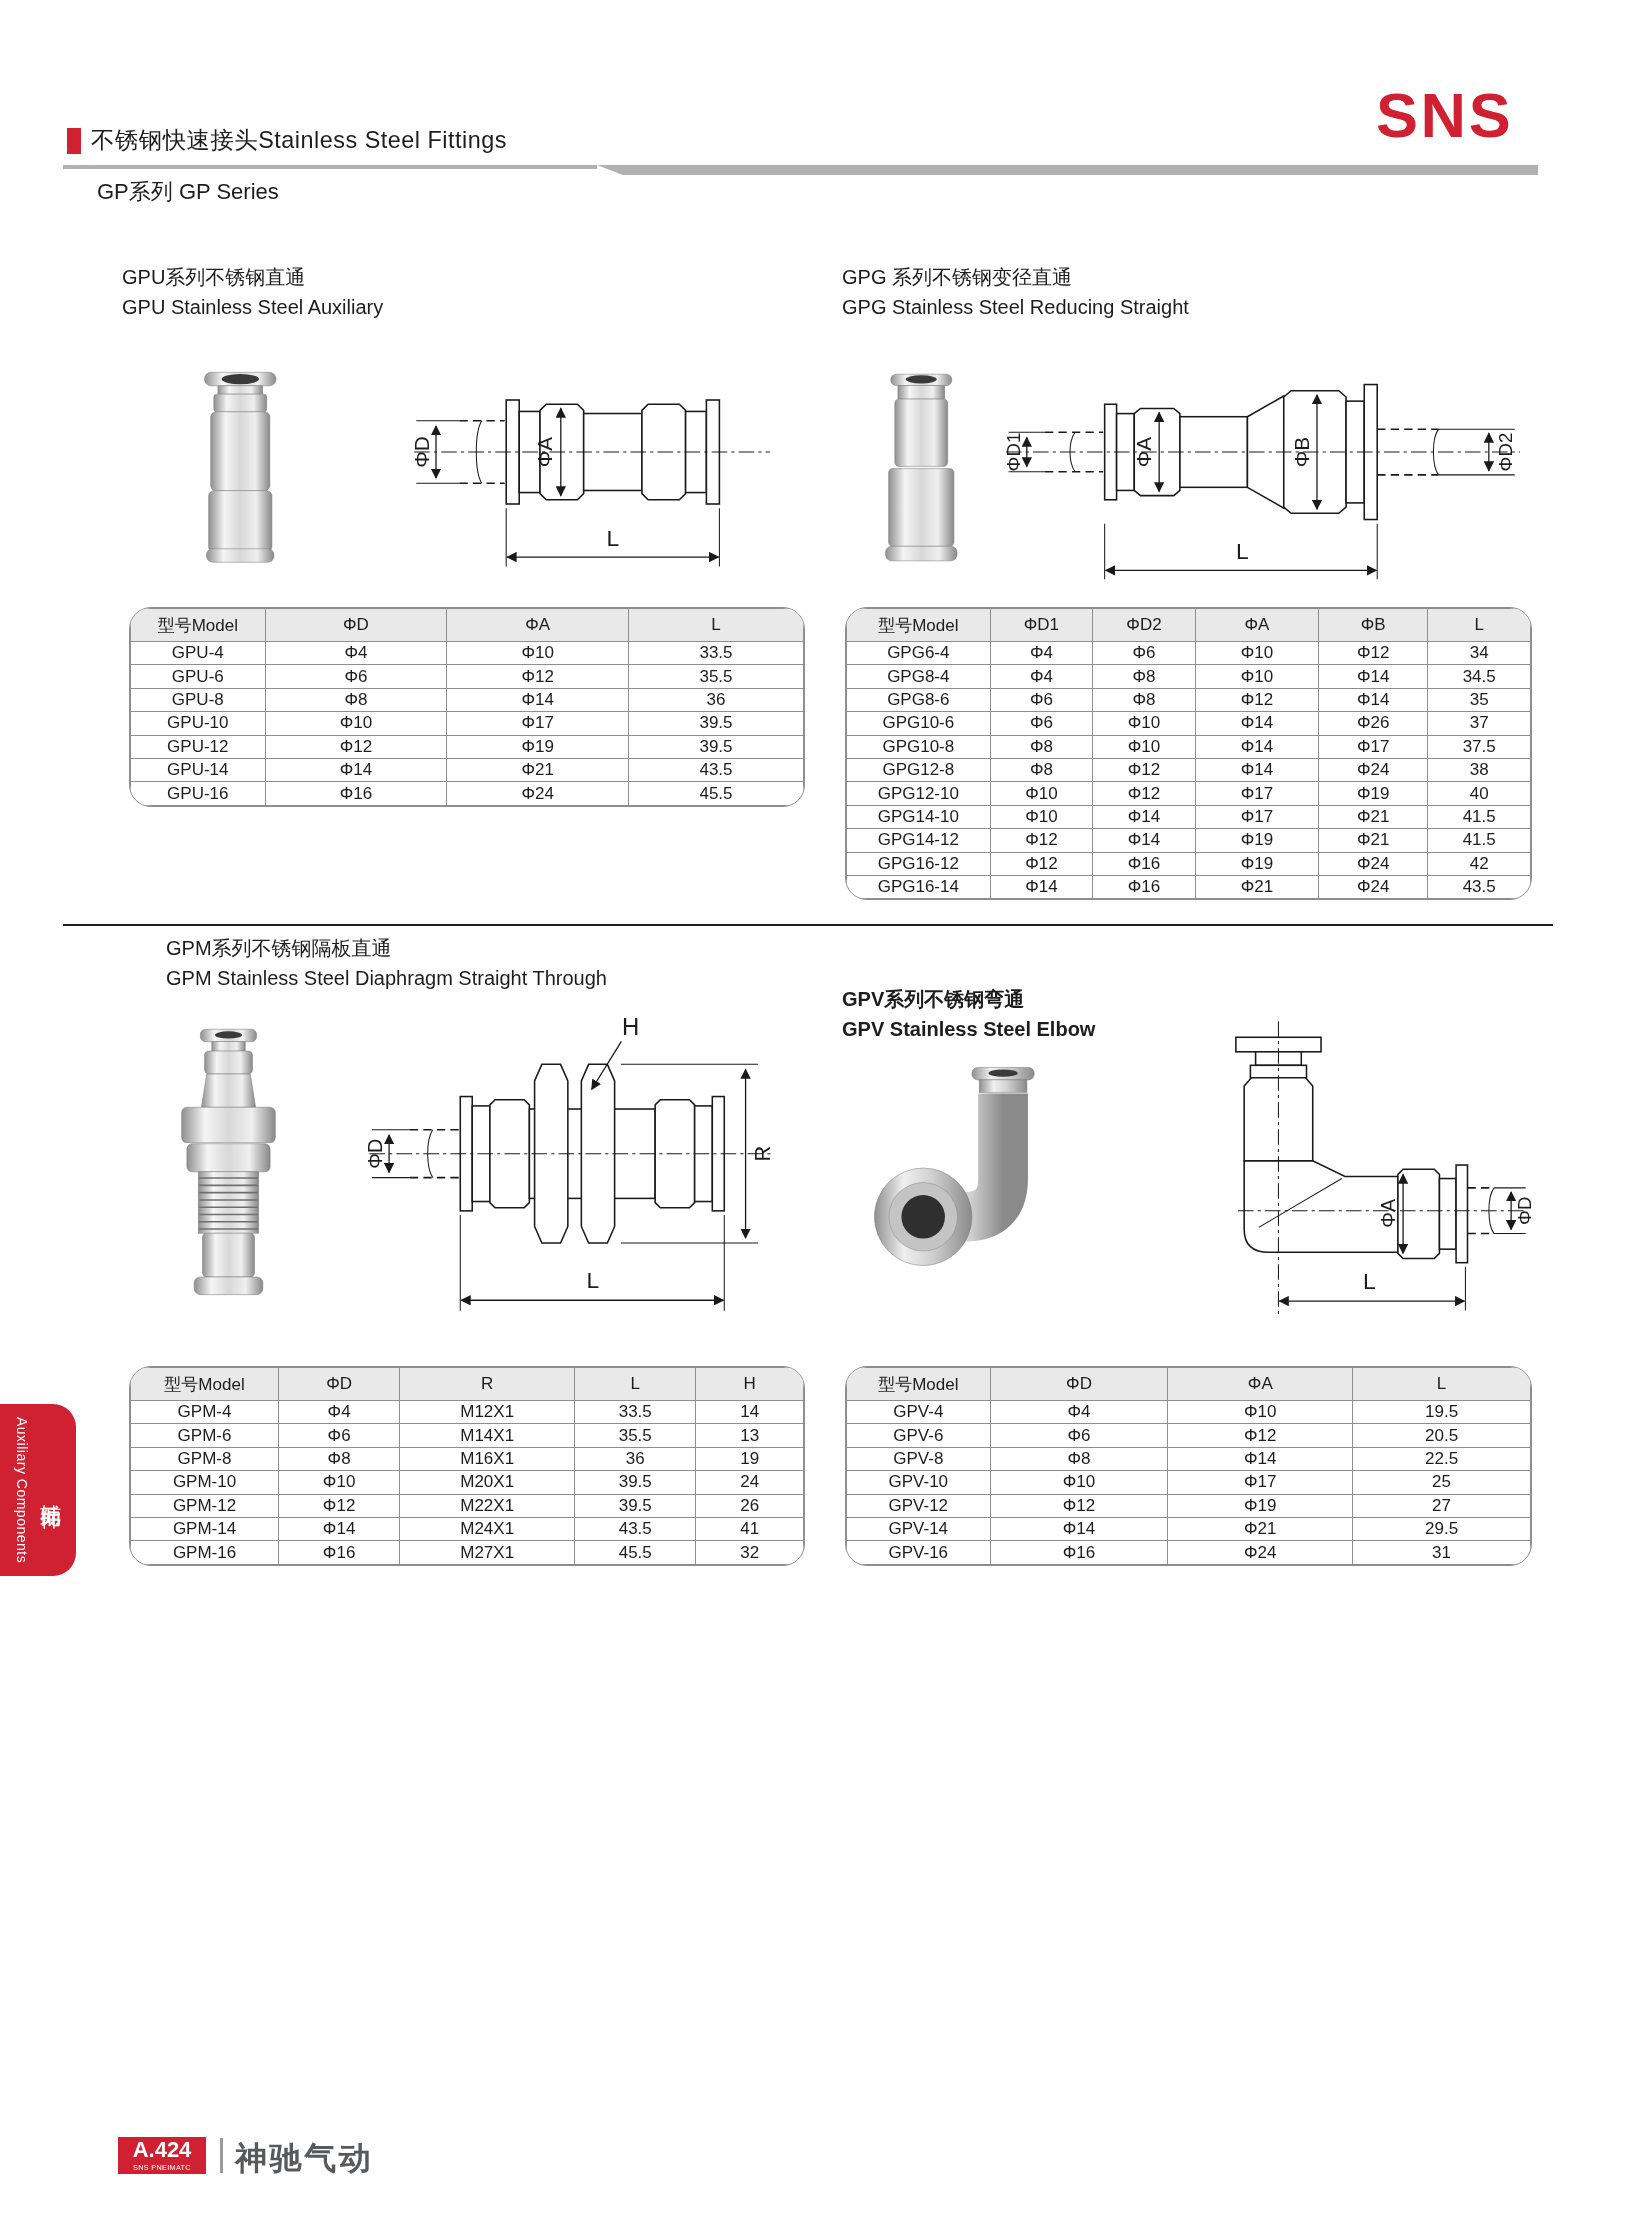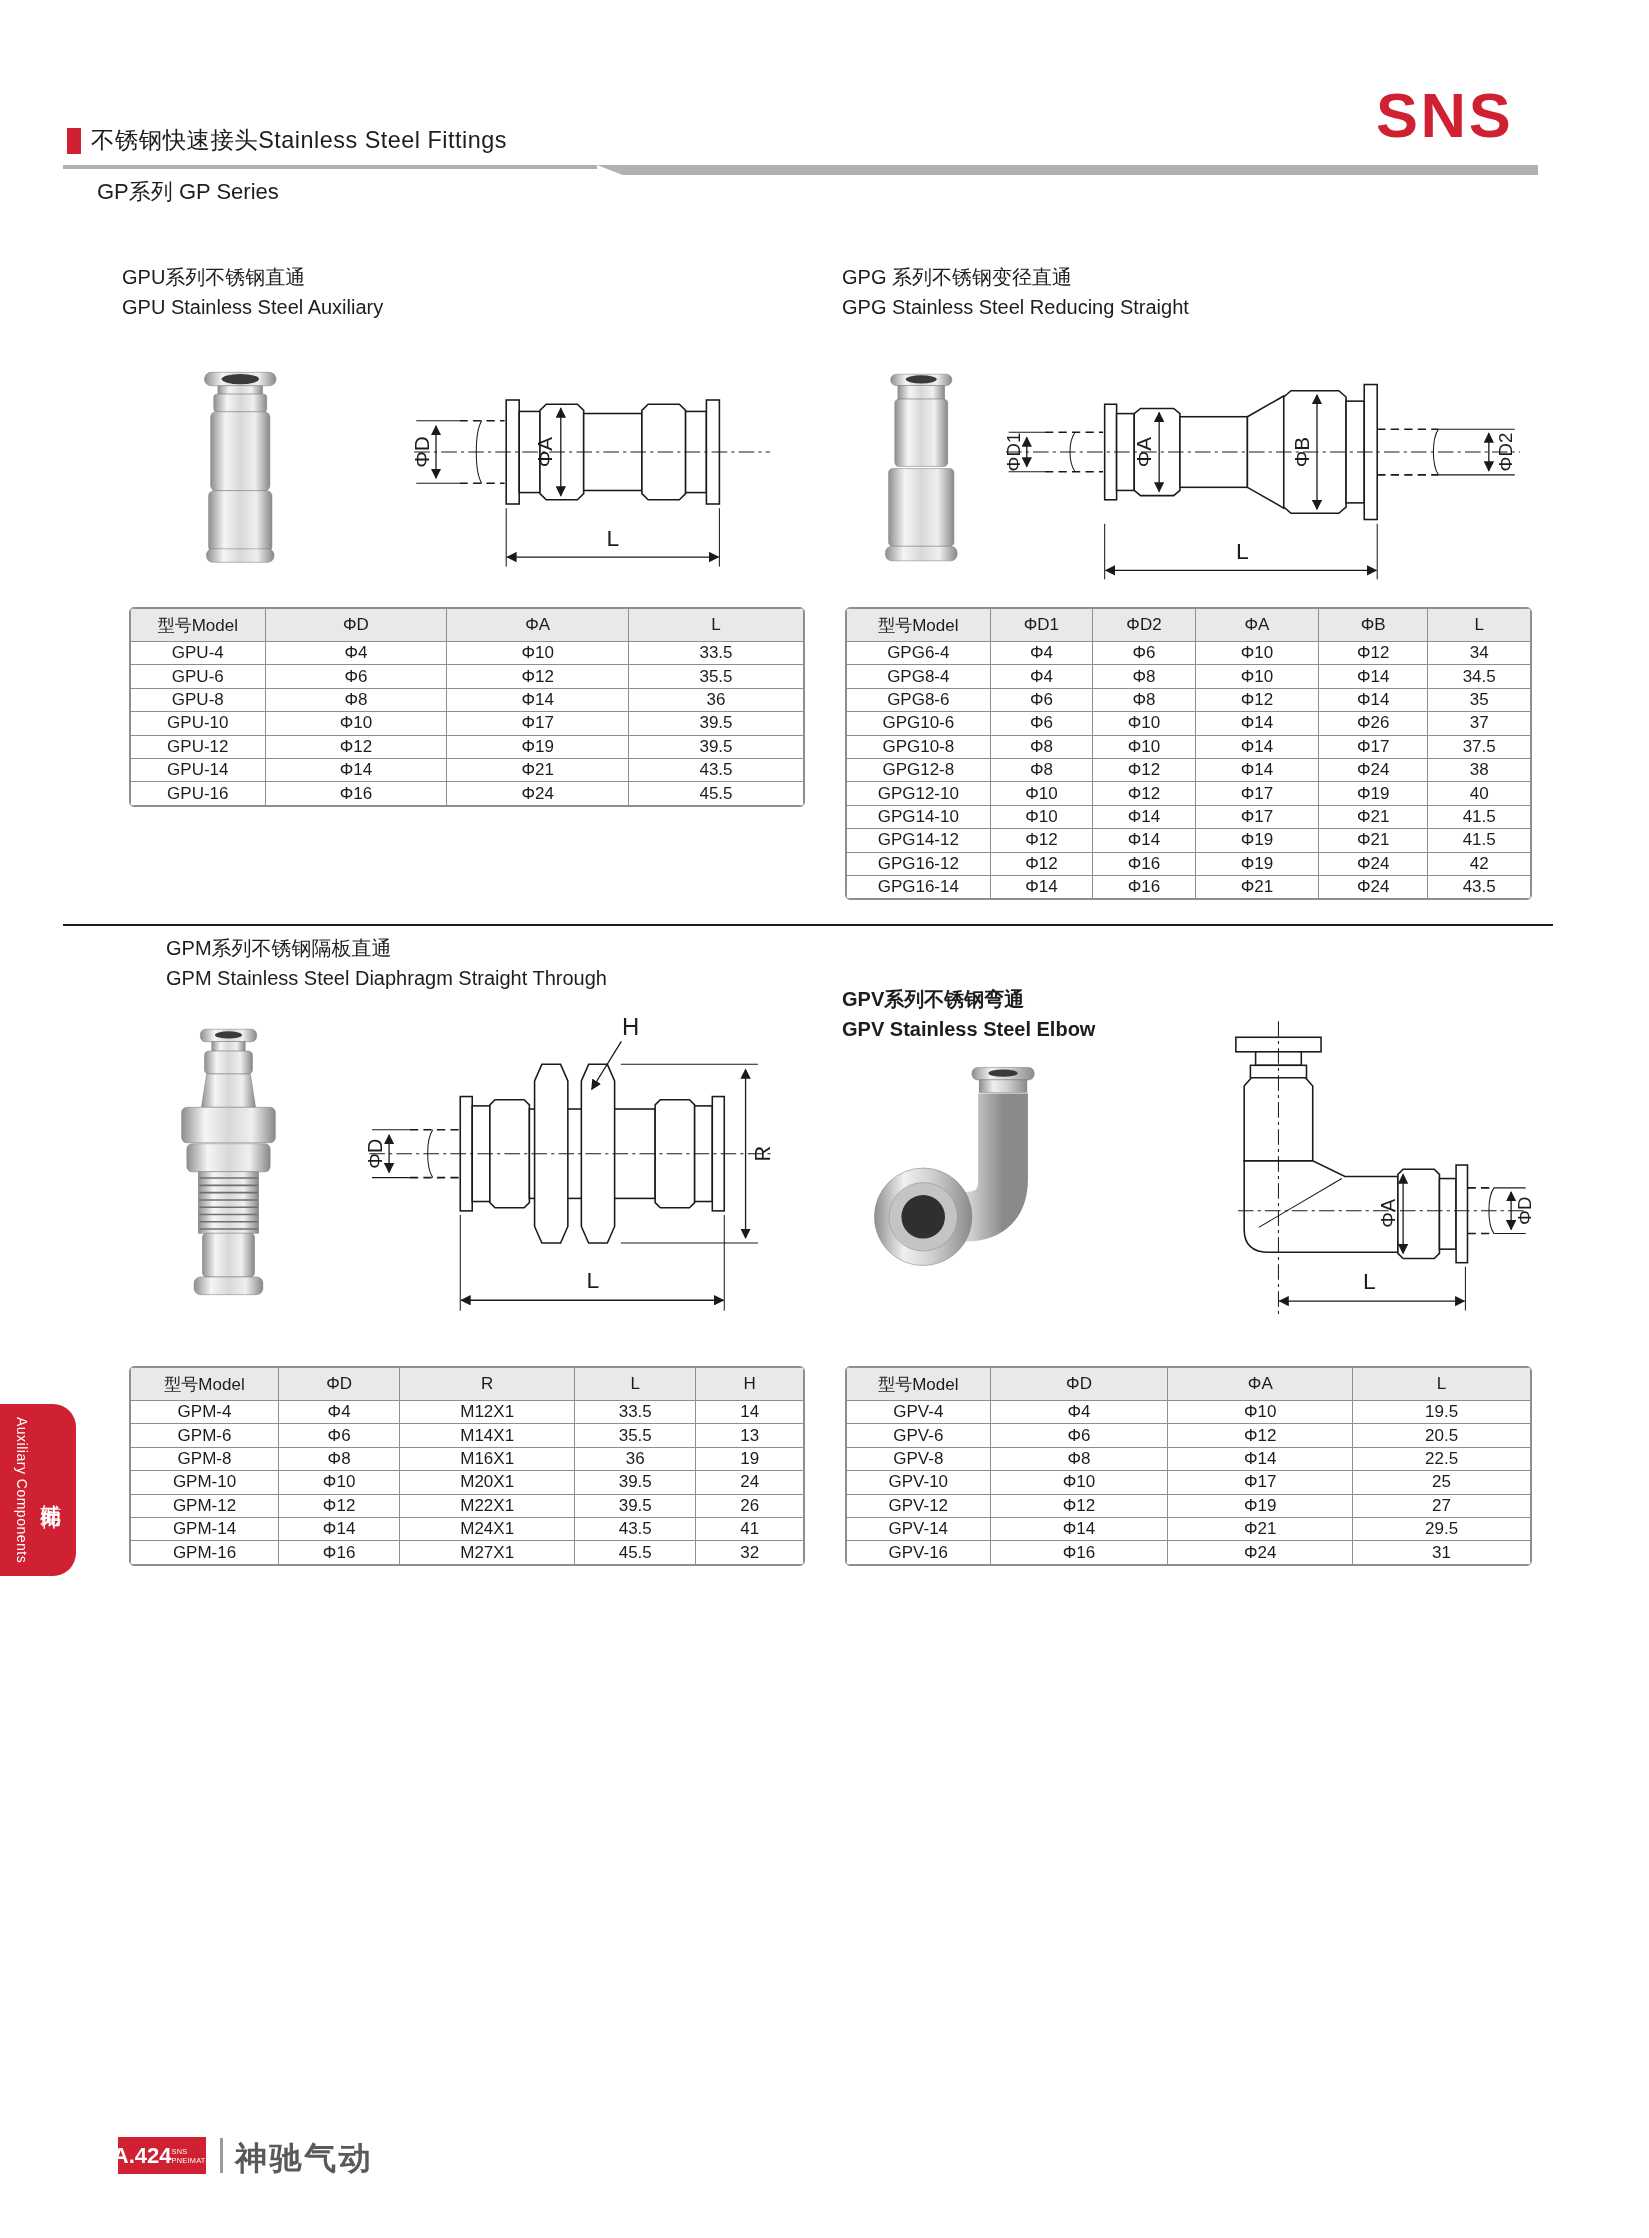--- a/index.html
+++ b/index.html
@@ -20,21 +20,21 @@
     clip-path:polygon(0 0,100% 0,100% 100%,27px 100%);}
   .gp-series{left:97px;top:177px;font-size:22px;}
 
   
   .sec-title{font-size:20px;line-height:1.5;color:var(--text);}
 
   
   .divider{left:63px;top:924px;width:1490px;height:2.1px;background:var(--text);}
 
   
-  .tbl-wrap{border:1px solid var(--table_border);border-radius:5px;overflow:hidden;background:#fff;}
+  .tbl-wrap{border:1px solid var(--table_border);border-radius:22px;overflow:hidden;background:#fff;}
   table.spec{width:100%;border-collapse:collapse;table-layout:fixed;text-align:center;font-size:17px;color:var(--text);}
   table.spec th{background:var(--table_header_bg);font-weight:normal;height:33px;border:0.5px solid var(--table_border);}
   table.spec td{height:23.4px;border:0.5px solid var(--table_border);}
 
   
   svg text.dtxt{font-size:40px;fill:var(--text);}
   svg .oln{fill:#fff;stroke:#1a1a1a;stroke-width:3;stroke-linejoin:miter;}
   svg .thin{fill:none;stroke:#1a1a1a;stroke-width:2;}
   svg .cdash{fill:none;stroke:#1a1a1a;stroke-width:2;stroke-dasharray:30 8 6 8;}
   svg .tdash{fill:none;stroke:#1a1a1a;stroke-width:3;stroke-dasharray:16 10;}
@@ -42,21 +42,21 @@
 
   
   .side-tab{left:0;top:1404px;width:76px;height:172px;background:var(--accent);
     border-radius:0 23px 23px 0;display:flex;flex-direction:row;align-items:center;
     justify-content:center;gap:6.2px;padding-left:3.1px;}
   .side-en{writing-mode:vertical-rl;font-size:14px;color:#fff;letter-spacing:0.5px;}
   .side-zh{writing-mode:vertical-rl;text-orientation:upright;font-size:21px;color:#fff;letter-spacing:1.6px;}
 
   
   .f-box{left:118px;top:2137px;width:88px;height:37px;background:var(--accent);
-    display:flex;flex-direction:row;align-items:center;justify-content:center;color:#fff;}
+    display:flex;flex-direction:column;align-items:center;justify-content:center;color:#fff;}
   .f-no{font-size:22px;font-weight:bold;line-height:1;}
   .f-sub{font-size:7.3px;letter-spacing:0.3px;margin-top:1.6px;}
   .f-div{left:220px;top:2138px;width:2.6px;height:35px;background:#9a9a9a;}
   .f-brand{left:235px;top:2137px;font-size:32px;font-weight:bold;color:var(--footer_brand);letter-spacing:2.6px;}
 </style>
 </head>
 <body>
 
 <div class="page">
 

